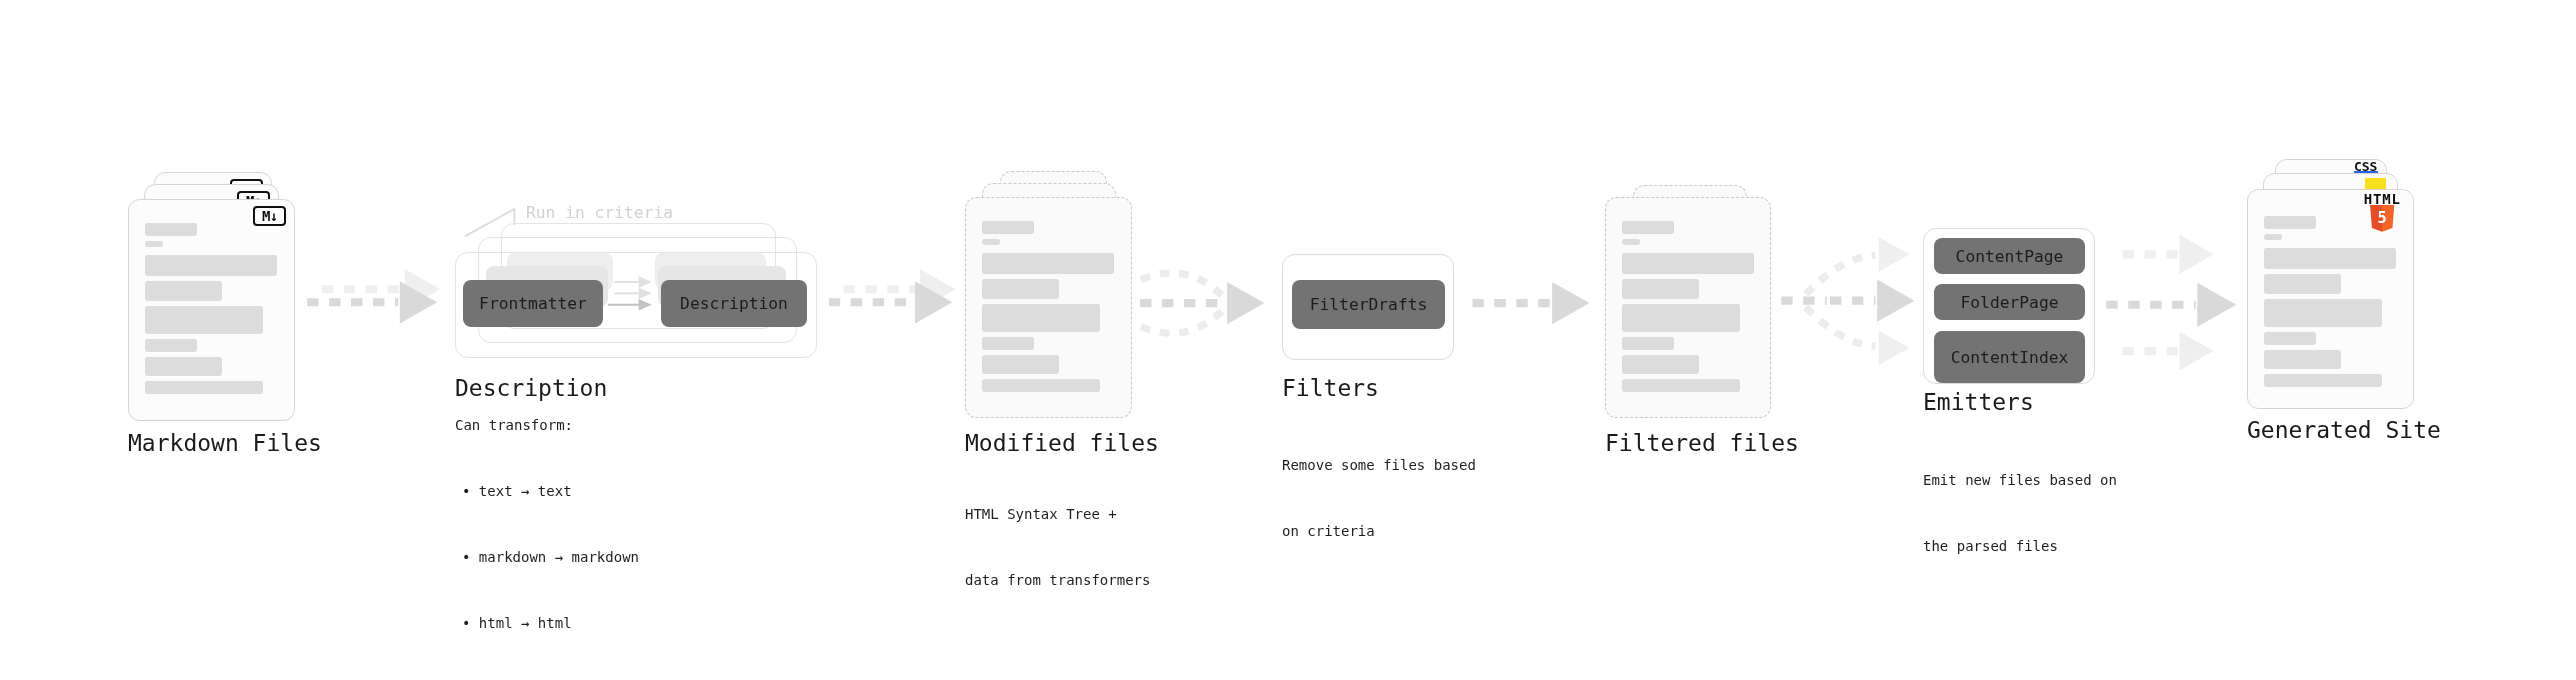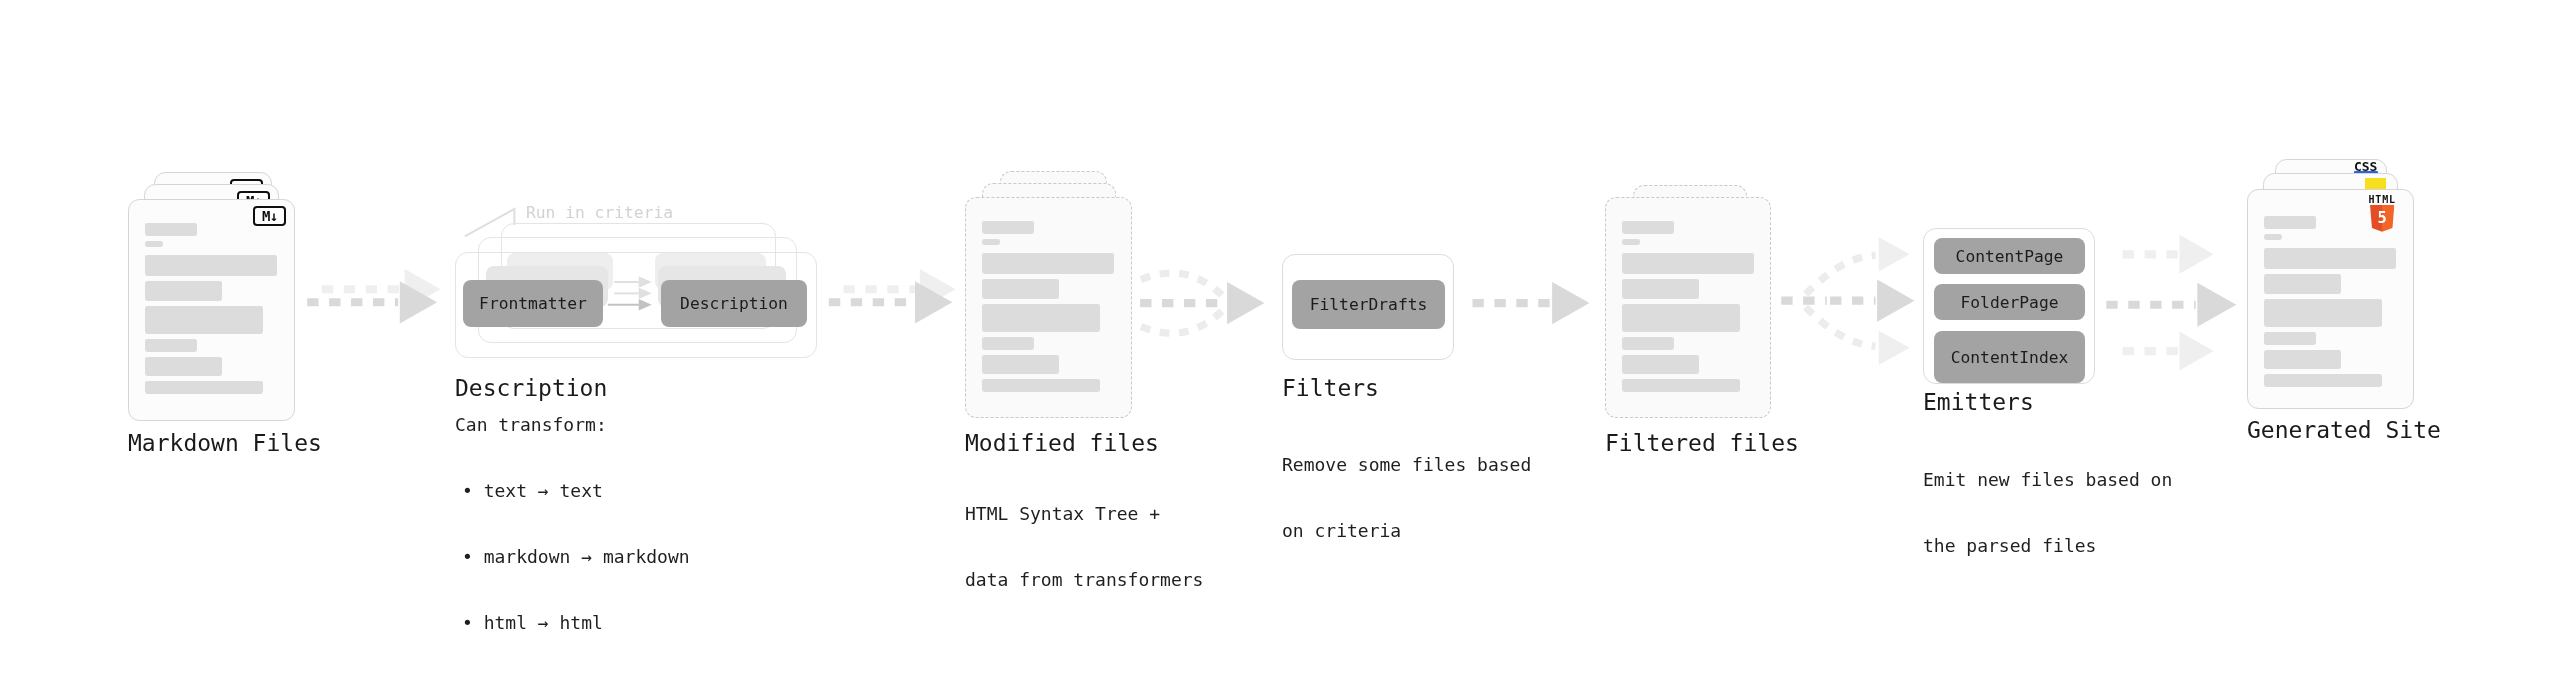--- a/index.html
+++ b/index.html
@@ -19,39 +19,39 @@
   .b4{width:77px;height:20.3px;margin-bottom:4.9px;}
   .b5{width:118px;height:28.4px;margin-bottom:4.9px;}
   .b6{width:52px;height:13px;margin-bottom:4.9px;}
   .b7{width:77px;height:19.5px;margin-bottom:4.9px;}
   .b8{width:118px;height:13px;}
   
   .badge-md{position:absolute;top:5.7px;right:8.1px;width:32.5px;height:20.3px;background:#ffffff;
     border:2.4px solid #0f0f0f;border-radius:4.1px;color:#0f0f0f;font-size:14px;font-weight:bold;
     display:flex;align-items:center;justify-content:center;box-sizing:border-box;letter-spacing:-0.8px;}
   .html5-logo{position:absolute;top:4.9px;right:9.8px;width:42px;text-align:center;}
-  .html5-word{font-size:10px;font-weight:bold;letter-spacing:0.8px;color:#0f0f0f;line-height:9px;}
+  .html5-word{font-size:14px;font-weight:bold;letter-spacing:0.8px;color:#0f0f0f;line-height:9px;}
   .html5-shield{width:24.4px;height:27px;margin:0.8px auto 0;
     background:linear-gradient(90deg,#e44d26 50%,#f16529 50%);
     clip-path:polygon(0 0,100% 0,92% 86%,50% 100%,8% 86%);
     display:flex;align-items:center;justify-content:center;color:#ffffff;font-size:15.4px;font-weight:bold;}
   .css-badge{position:absolute;top:3.3px;right:8.1px;width:24.4px;text-align:center;}
   .css-word{font-size:13px;font-weight:bold;color:#0f0f0f;line-height:7.3px;}
   .css-bar{height:3.3px;border-radius:0.8px;margin-top:0.8px;}
   .js-badge{position:absolute;top:4.1px;right:11.4px;width:21px;height:14.6px;}
   
   .stackbox{position:absolute;border:1.6px solid #e4e4e4;border-radius:13px;box-sizing:border-box;background:transparent;}
   .panel{position:absolute;background:#ffffff;border:1.6px solid #dcdcdc;border-radius:13px;box-sizing:border-box;}
-  .pill{position:absolute;background:#a3a3a3;border-radius:8.1px;display:flex;align-items:center;
+  .pill{position:absolute;background:#737373;border-radius:8.1px;display:flex;align-items:center;
     justify-content:center;font-size:16.3px;color:#1c1c1c;}
   .ghost1{background:#e6e6e6;}
   .ghost2{background:#eeeeee;}
   
   .title{position:absolute;font-size:23px;line-height:28px;color:#1a1a1a;font-weight:500;white-space:pre;}
-  .body-text{position:absolute;font-size:18px;line-height:22px;color:#1f1f1f;white-space:pre;}
+  .body-text{position:absolute;font-size:14px;line-height:22px;color:#1f1f1f;white-space:pre;}
   .note{position:absolute;font-size:16.3px;color:#d2d2d2;white-space:pre;}
   svg{position:absolute;left:0;top:0;}
 </style>
 </head>
 <body>
 
 <div id="canvas">
 
   <svg width="2576" height="681" viewBox="0 0 3170 838">
 

